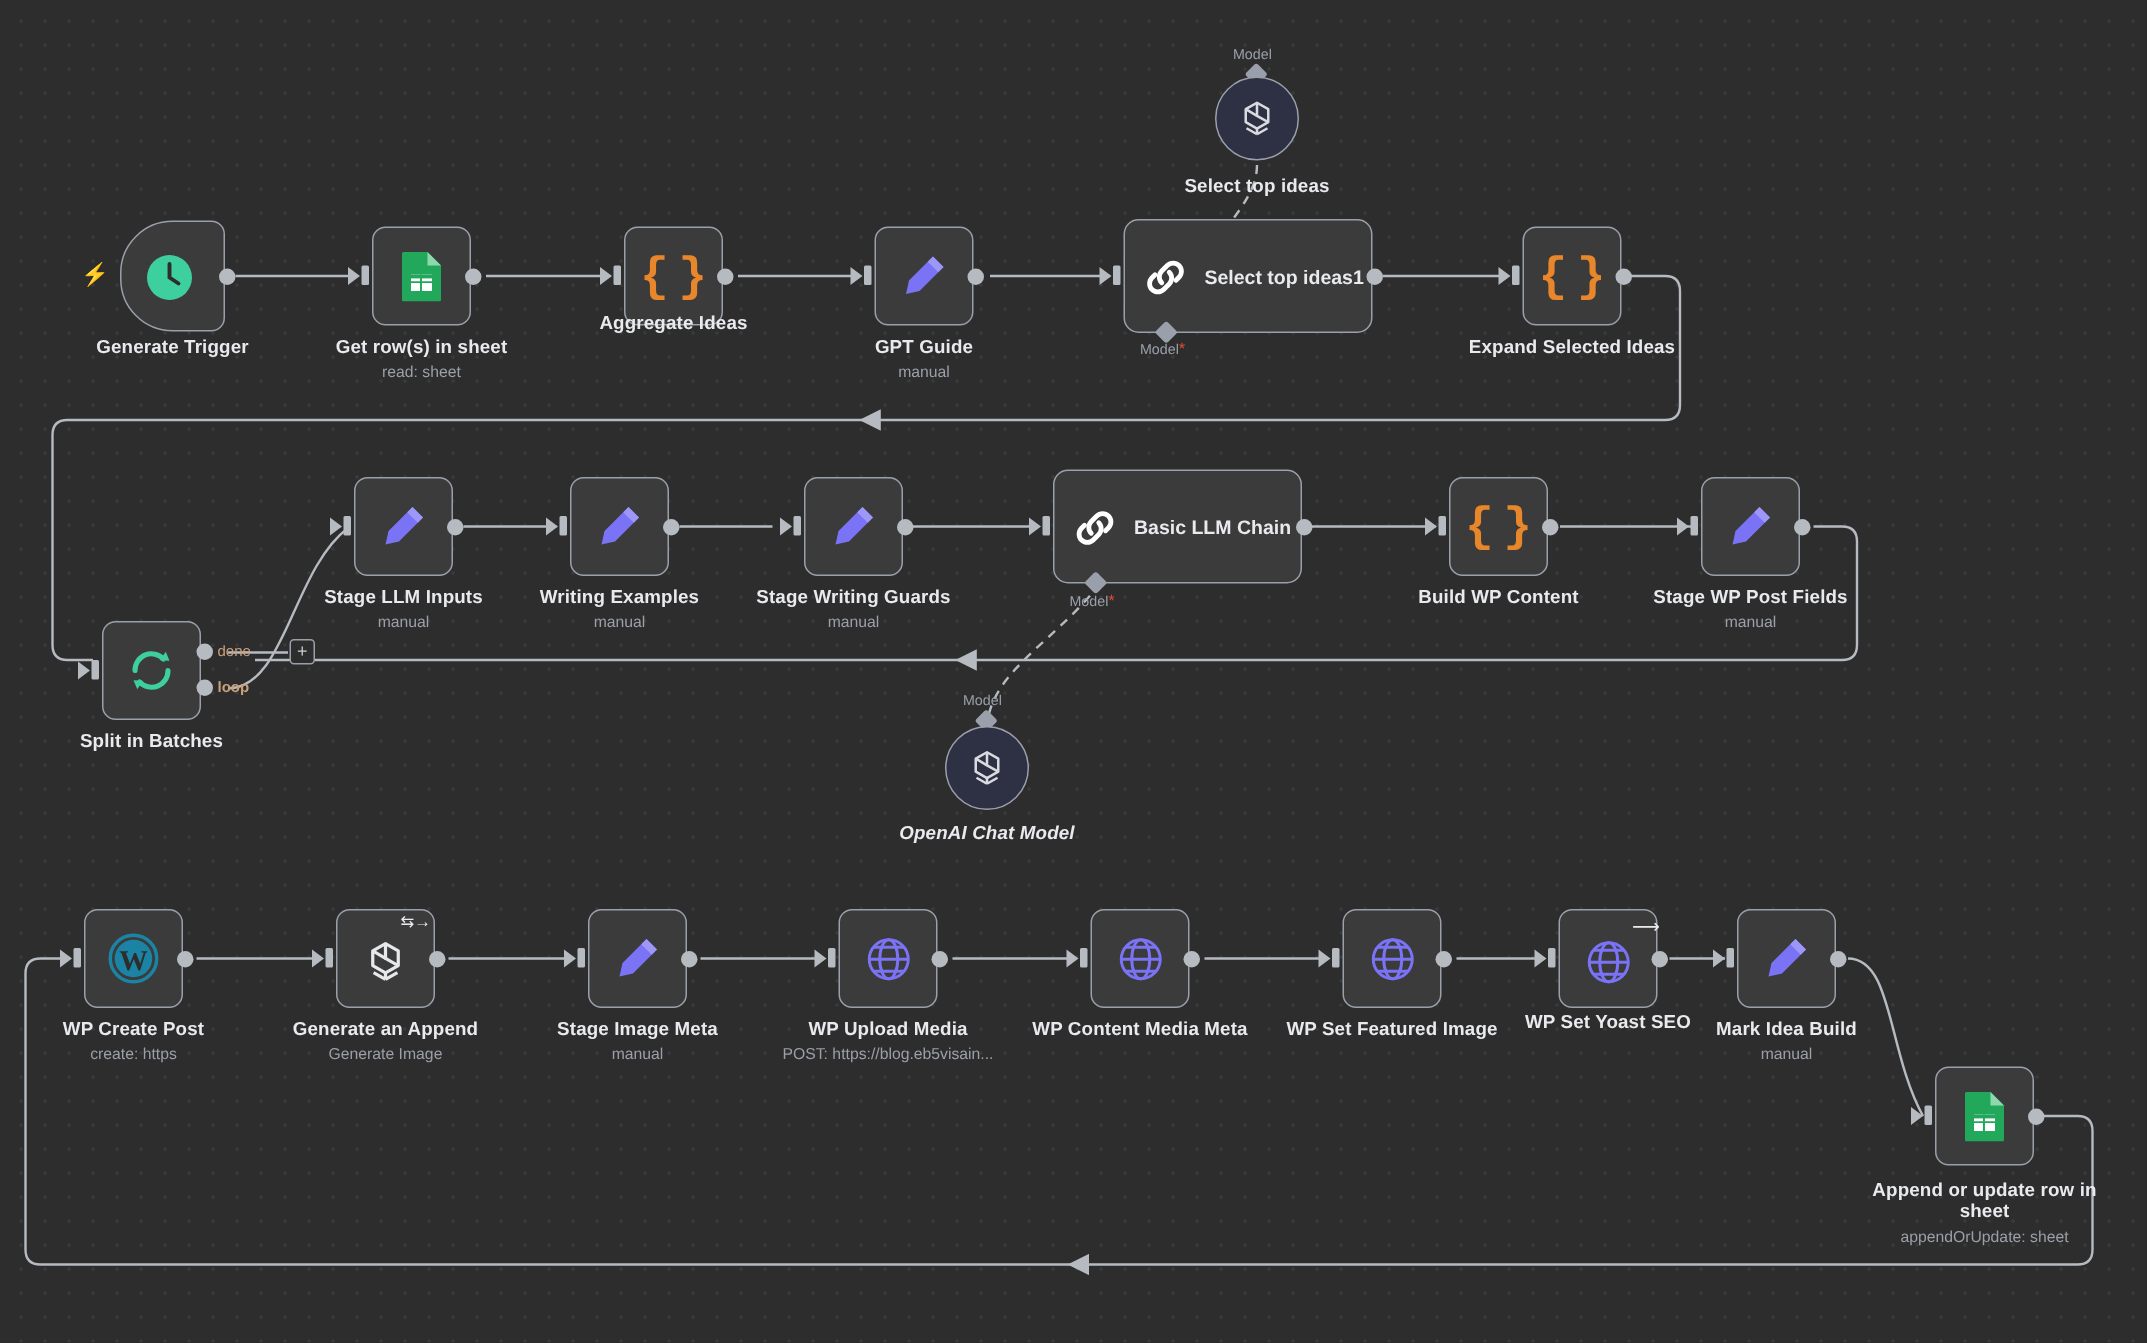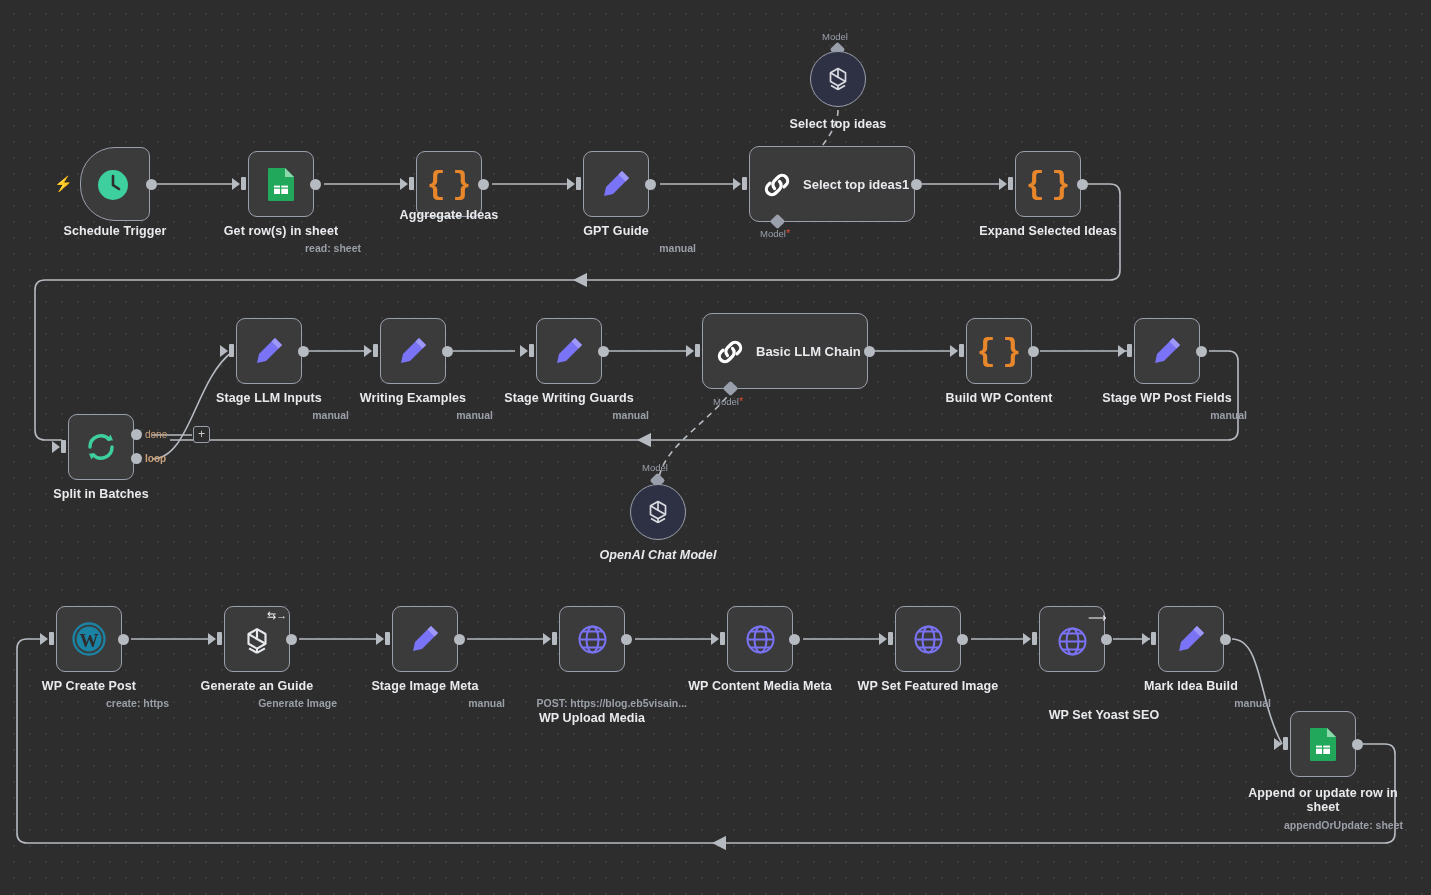--- a/index.html
+++ b/index.html
@@ -35,22 +35,22 @@
   }
 
   .nlabel{
     position:absolute;text-align:center;
     color:#e9eaee;font-size:12.5px;font-weight:bold;
     letter-spacing:.1px;line-height:14px;
     white-space:nowrap;
   }
   .nlabel.wrap{white-space:normal;}
   .nsub{
-    position:absolute;text-align:right;
-    color:#9b9fa8;font-size:10.5px;font-weight:bold;
+    position:absolute;text-align:center;
+    color:#9b9fa8;font-size:10.5px;font-weight:normal;
     line-height:12px;white-space:nowrap;
   }
   .inline-title{
     position:absolute;color:#e9eaee;font-size:13px;font-weight:bold;
     white-space:nowrap;
   }
 
   
   .outport{
     position:absolute;width:11px;height:11px;border-radius:50%;
@@ -150,21 +150,21 @@
   <div class="node">
     <div class="bolt" style="left:54px;top:176px;">⚡</div>
     <div class="nbox" style="left:80px;top:147px;width:70px;height:74px;border-radius:9px 9px 9px 9px;border-top-left-radius:35px;border-bottom-left-radius:35px;"></div>
     <div class="nicon" style="left:95px;top:167px;width:36px;height:36px;">
       <svg width="34" height="34" viewBox="0 0 34 34">
           <circle cx="17" cy="17" r="15" fill="#3ecf9e"></circle>
           <path d="M17 8 L17 17 L23 21" stroke="#2d2d2d" stroke-width="2.6" fill="none" stroke-linecap="round"></path>
         </svg>
     </div>
     <div class="outport" style="left:146px;top:179px;"></div>
-    <div class="nlabel" style="left:35px;top:224px;width:160px;">Schedule Trigger</div>
+    <div class="nlabel" style="left:35px;top:224px;width:160px;">Generate Trigger</div>
   </div>
 
   <div class="node">
     <div class="nbox" style="left:248px;top:151px;width:66px;height:66px;"></div>
     <div class="nicon" style="left:265px;top:167px;width:32px;height:34px;">
       <svg width="28" height="34" viewBox="0 0 28 34">
           <path d="M2 1 h16 l9 9 v23 a1 1 0 0 1 -1 1 h-24 a1 1 0 0 1 -1 -1 v-31 a1 1 0 0 1 1 -1z" fill="#22a85a"></path>
           <path d="M18 1 l9 9 h-9z" fill="#8ed9ac"></path>
           <rect x="7" y="16" width="14" height="11" fill="#fff"></rect>
           <rect x="7" y="16" width="14" height="2.6" fill="#22a85a"></rect>
@@ -396,21 +396,21 @@
           <path d="M15 4.5 L22.5 8.8 L22.5 17.4 L15 21.7 L7.5 17.4 L7.5 8.8 Z"></path>
           <path d="M15 4.5 L15 13.2 L22.5 17.4"></path>
           <path d="M7.5 8.8 L15 13.2"></path>
           <path d="M15 21.7 L15 25.5 M15 25.5 L8 21.5 M15 25.5 L22 21.5"></path>
         </g>
       </svg>
     </div>
     <div class="inarrow" style="left:208px;top:633px;"></div>
     <div class="inport" style="left:217px;top:632px;"></div>
     <div class="outport" style="left:286px;top:634px;"></div>
-    <div class="nlabel" style="left:177px;top:679px;width:160px;">Generate an Guide</div>
+    <div class="nlabel" style="left:177px;top:679px;width:160px;">Generate an Append</div>
     <div class="nsub" style="left:177px;top:697px;width:160px;">Generate Image</div>
   </div>
 
   <div class="node">
     <div class="nbox" style="left:392px;top:606px;width:66px;height:66px;"></div>
     <div class="nicon" style="left:408px;top:622px;width:34px;height:34px;">
       <svg width="32" height="32" viewBox="0 0 32 32">
           <path d="M22 3 l7 7 -16 16 -9 2 2 -9z" fill="#7b73f5"></path>
           <path d="M22 3 l7 7 -3.5 3.5 -7 -7z" fill="#9d97f8"></path>
         </svg>
@@ -431,21 +431,21 @@
             <ellipse cx="16.5" cy="16.5" rx="6" ry="13"></ellipse>
             <path d="M3.5 16.5 h26"></path>
             <path d="M6 8.5 h21"></path>
             <path d="M6 24.5 h21"></path>
           </g>
         </svg>
     </div>
     <div class="inarrow" style="left:543px;top:633px;"></div>
     <div class="inport" style="left:552px;top:632px;"></div>
     <div class="outport" style="left:621px;top:634px;"></div>
-    <div class="nlabel" style="left:512px;top:679px;width:160px;margin-top:32px;">WP Upload Media</div>
+    <div class="nlabel" style="left:512px;top:679px;width:160px;">WP Upload Media</div>
     <div class="nsub" style="left:497px;top:697px;width:190px;">POST: https://blog.eb5visain...</div>
   </div>
 
   <div class="node">
     <div class="nbox" style="left:727px;top:606px;width:66px;height:66px;"></div>
     <div class="nicon" style="left:743px;top:622px;width:34px;height:34px;">
       <svg width="33" height="33" viewBox="0 0 33 33">
           <g fill="none" stroke="#7b73f5" stroke-width="2">
             <circle cx="16.5" cy="16.5" r="13"></circle>
             <ellipse cx="16.5" cy="16.5" rx="6" ry="13"></ellipse>
@@ -490,21 +490,21 @@
             <ellipse cx="16.5" cy="16.5" rx="6" ry="13"></ellipse>
             <path d="M3.5 16.5 h26"></path>
             <path d="M6 8.5 h21"></path>
             <path d="M6 24.5 h21"></path>
           </g>
         </svg>
     </div>
     <div class="inarrow" style="left:1023px;top:633px;"></div>
     <div class="inport" style="left:1032px;top:632px;"></div>
     <div class="outport" style="left:1101px;top:634px;"></div>
-    <div class="nlabel" style="left:992px;top:708px;width:160px;margin-left:32px;">WP Set Yoast SEO</div>
+    <div class="nlabel" style="left:992px;top:674px;width:160px;">WP Set Yoast SEO</div>
   </div>
 
   <div class="node">
     <div class="nbox" style="left:1158px;top:606px;width:66px;height:66px;"></div>
     <div class="nicon" style="left:1174px;top:622px;width:34px;height:34px;">
       <svg width="32" height="32" viewBox="0 0 32 32">
           <path d="M22 3 l7 7 -16 16 -9 2 2 -9z" fill="#7b73f5"></path>
           <path d="M22 3 l7 7 -3.5 3.5 -7 -7z" fill="#9d97f8"></path>
         </svg>
     </div>

